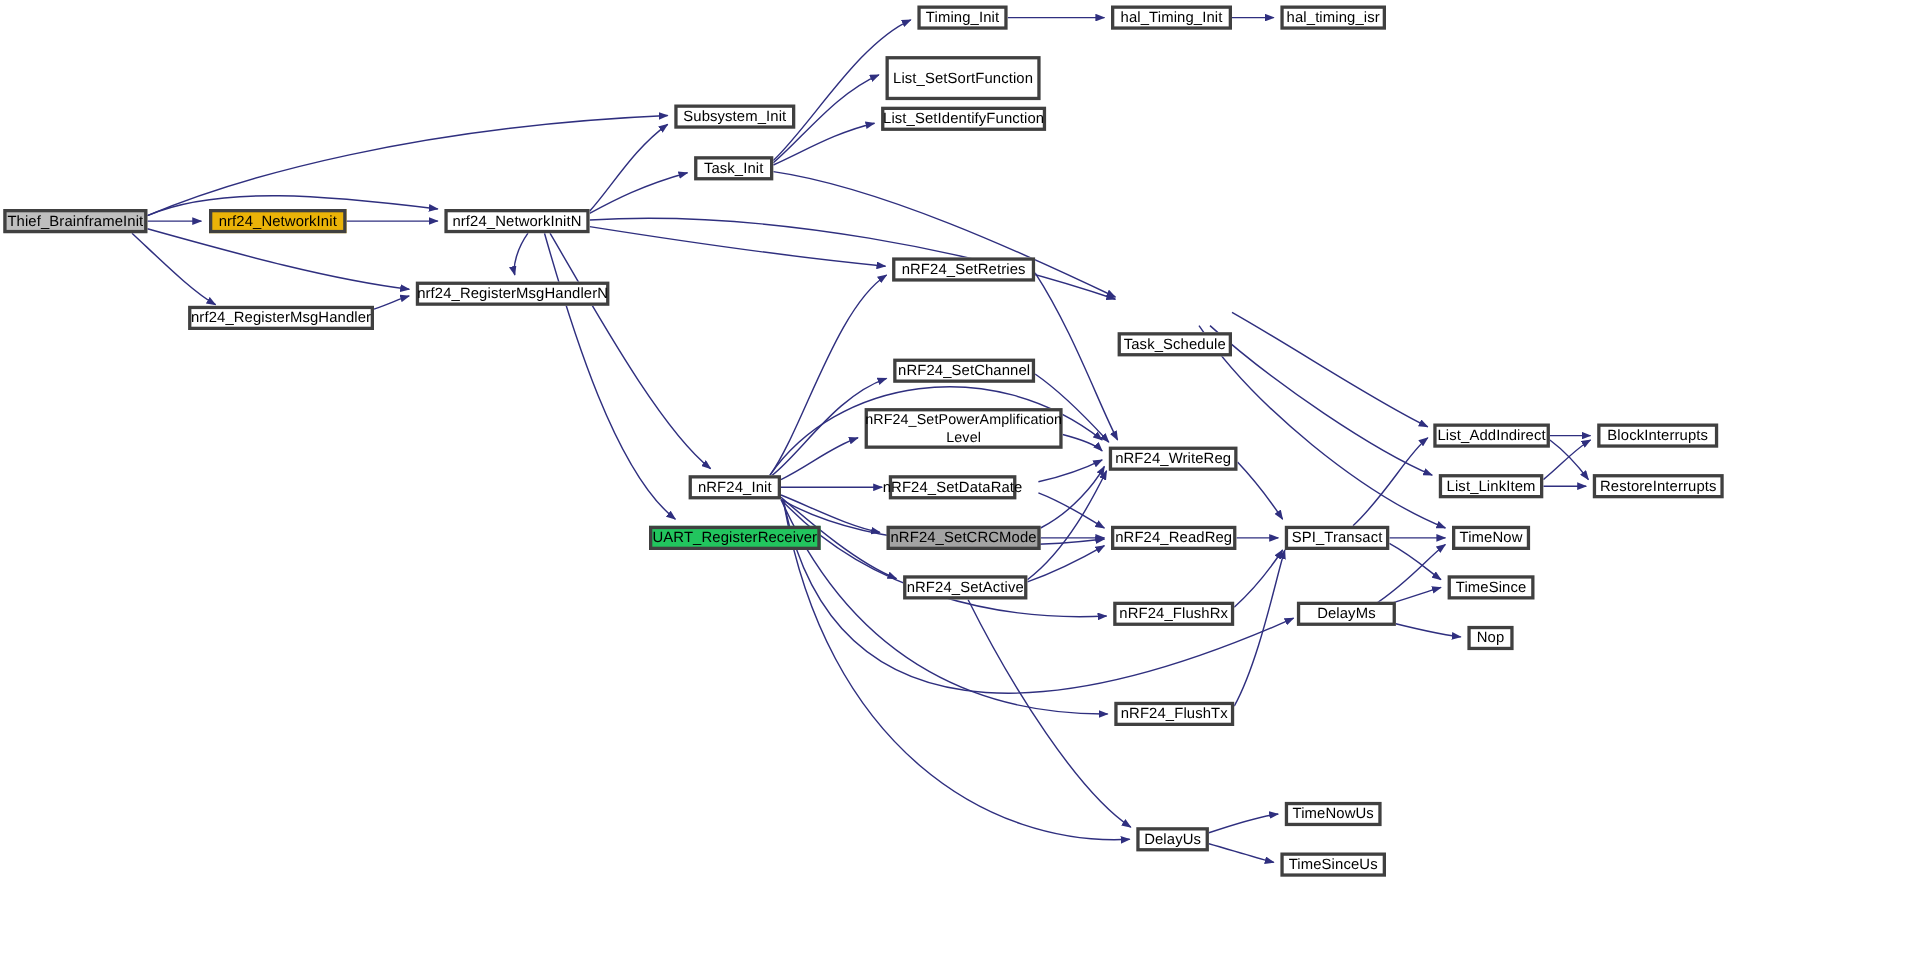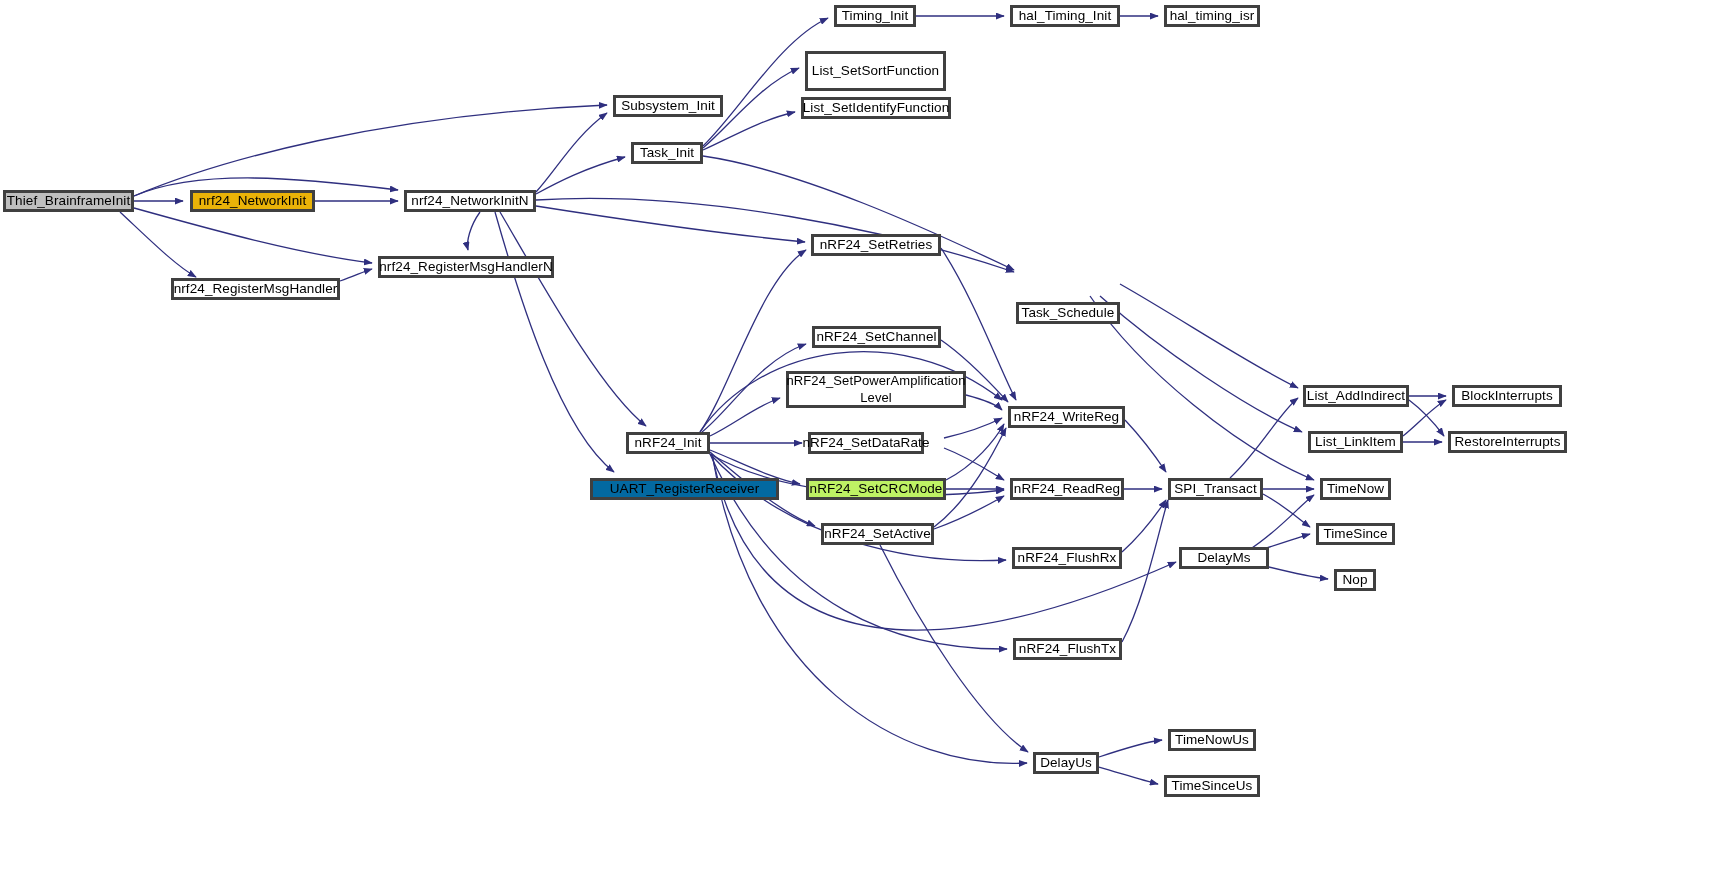--- a/index.html
+++ b/index.html
@@ -131,26 +131,26 @@
       <div class="node" style="left: 613px; top: 95px; width: 110px; height: 22px; border-color: rgb(64, 64, 64); background: rgb(255, 255, 255);"><span class="lbl">Subsystem_Init</span></div>
       <div class="node" style="left: 631px; top: 142px; width: 72px; height: 22px; border-color: rgb(64, 64, 64); background: rgb(255, 255, 255);"><span class="lbl">Task_Init</span></div>
       <div class="node" style="left: 834px; top: 5px; width: 82px; height: 22px; border-color: rgb(64, 64, 64); background: rgb(255, 255, 255);"><span class="lbl">Timing_Init</span></div>
       <div class="node" style="left: 805px; top: 51px; width: 141px; height: 40px; border-color: rgb(64, 64, 64); background: rgb(255, 255, 255);"><span class="lbl">List_SetSortFunction</span></div>
       <div class="node" style="left: 801px; top: 97px; width: 150px; height: 22px; border-color: rgb(64, 64, 64); background: rgb(255, 255, 255);"><span class="lbl">List_SetIdentifyFunction</span></div>
       <div class="node" style="left: 1010px; top: 5px; width: 110px; height: 22px; border-color: rgb(64, 64, 64); background: rgb(255, 255, 255); text-align: right;"><span class="lbl">hal_Timing_Init</span></div>
       <div class="node" style="left: 1164px; top: 5px; width: 96px; height: 22px; border-color: rgb(64, 64, 64); background: rgb(255, 255, 255);"><span class="lbl">hal_timing_isr</span></div>
       <div class="node" style="left: 811px; top: 234px; width: 130px; height: 22px; border-color: rgb(64, 64, 64); background: rgb(255, 255, 255);"><span class="lbl">nRF24_SetRetries</span></div>
       <div class="node" style="left: 1016px; top: 274px; width: 104px; height: 22px; border-color: rgb(64, 64, 64); background: rgb(255, 255, 255); margin-top: 28px;"><span class="lbl">Task_Schedule</span></div>
       <div class="node" style="left: 626px; top: 432px; width: 84px; height: 22px; border-color: rgb(64, 64, 64); background: rgb(255, 255, 255);"><span class="lbl">nRF24_Init</span></div>
-      <div class="node" style="left: 590px; top: 478px; width: 189px; height: 22px; border-color: rgb(64, 64, 64); background: #0369a1; text-align: center;"><span class="lbl">UART_RegisterReceiver</span></div>
+      <div class="node" style="left: 590px; top: 478px; width: 156px; height: 22px; border-color: rgb(64, 64, 64); background: #22c55e; text-align: center;"><span class="lbl">UART_RegisterReceiver</span></div>
       <div class="node" style="left: 812px; top: 326px; width: 129px; height: 22px; border-color: rgb(64, 64, 64); background: rgb(255, 255, 255);"><span class="lbl">nRF24_SetChannel</span></div>
       <div class="node" style="left: 786px; top: 371px; width: 180px; height: 37px; border-color: rgb(64, 64, 64); background: rgb(255, 255, 255); text-align: center;"><span class="lbl" style="font-size: 13px; line-height: 1.25;">nRF24_SetPowerAmplification
 Level</span></div>
       <div class="node" style="left: 808px; top: 432px; width: 116px; height: 22px; border-color: rgb(64, 64, 64); background: rgb(255, 255, 255);"><span class="lbl">nRF24_SetDataRate</span></div>
-      <div class="node" style="left: 806px; top: 478px; width: 140px; height: 22px; border-color: rgb(64, 64, 64); background: #bef264;"><span class="lbl">nRF24_SetCRCMode</span></div>
+      <div class="node" style="left: 806px; top: 478px; width: 140px; height: 22px; border-color: rgb(64, 64, 64); background: #a3a3a3;"><span class="lbl">nRF24_SetCRCMode</span></div>
       <div class="node" style="left: 821px; top: 523px; width: 113px; height: 22px; border-color: rgb(64, 64, 64); background: rgb(255, 255, 255);"><span class="lbl">nRF24_SetActive</span></div>
       <div class="node" style="left: 1008px; top: 406px; width: 117px; height: 22px; border-color: rgb(64, 64, 64); background: rgb(255, 255, 255);"><span class="lbl">nRF24_WriteReg</span></div>
       <div class="node" style="left: 1010px; top: 478px; width: 114px; height: 22px; border-color: rgb(64, 64, 64); background: rgb(255, 255, 255);"><span class="lbl">nRF24_ReadReg</span></div>
       <div class="node" style="left: 1012px; top: 547px; width: 110px; height: 22px; border-color: rgb(64, 64, 64); background: rgb(255, 255, 255);"><span class="lbl">nRF24_FlushRx</span></div>
       <div class="node" style="left: 1013px; top: 638px; width: 109px; height: 22px; border-color: rgb(64, 64, 64); background: rgb(255, 255, 255);"><span class="lbl">nRF24_FlushTx</span></div>
       <div class="node" style="left: 1168px; top: 478px; width: 95px; height: 22px; border-color: rgb(64, 64, 64); background: rgb(255, 255, 255);"><span class="lbl">SPI_Transact</span></div>
       <div class="node" style="left: 1179px; top: 547px; width: 90px; height: 22px; border-color: rgb(64, 64, 64); background: rgb(255, 255, 255);"><span class="lbl">DelayMs</span></div>
       <div class="node" style="left: 1033px; top: 752px; width: 66px; height: 22px; border-color: rgb(64, 64, 64); background: rgb(255, 255, 255);"><span class="lbl">DelayUs</span></div>
       <div class="node" style="left: 1303px; top: 385px; width: 106px; height: 22px; border-color: rgb(64, 64, 64); background: rgb(255, 255, 255);"><span class="lbl">List_AddIndirect</span></div>
       <div class="node" style="left: 1308px; top: 431px; width: 95px; height: 22px; border-color: rgb(64, 64, 64); background: rgb(255, 255, 255);"><span class="lbl">List_LinkItem</span></div>

